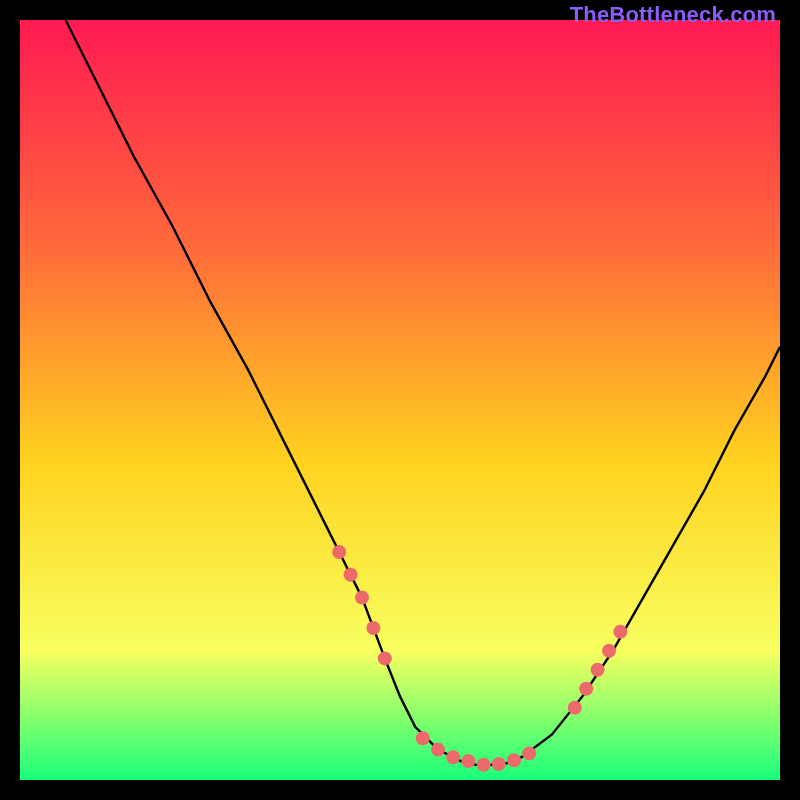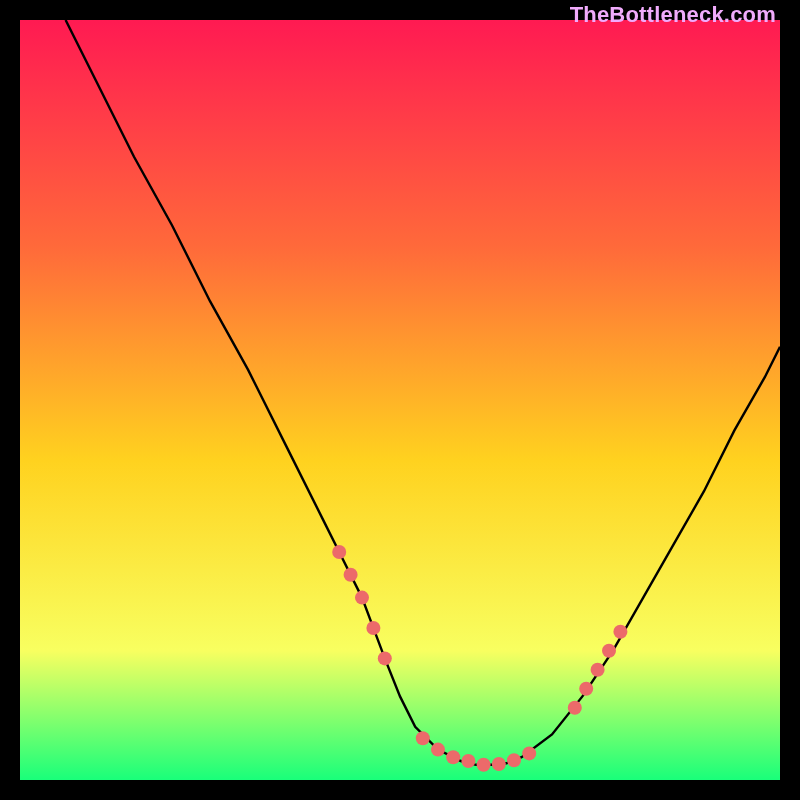--- a/index.html
+++ b/index.html
@@ -25,21 +25,21 @@
     width: 760px;
     height: 760px;
   }
   .watermark {
     position: absolute;
     top: 2px;
     right: 24px;
     font-family: Arial, Helvetica, sans-serif;
     font-size: 22px;
     font-weight: 600;
-    color: #f0abfc;
+    color: #8b5cf6;
     letter-spacing: 0.2px;
   }
 </style>
 </head>
 <body>
 
 <div class="frame">
   <svg class="plot" viewBox="0 0 760 760" preserveAspectRatio="none">
     <defs>
       <linearGradient id="bg" x1="0" y1="0" x2="0" y2="1">

